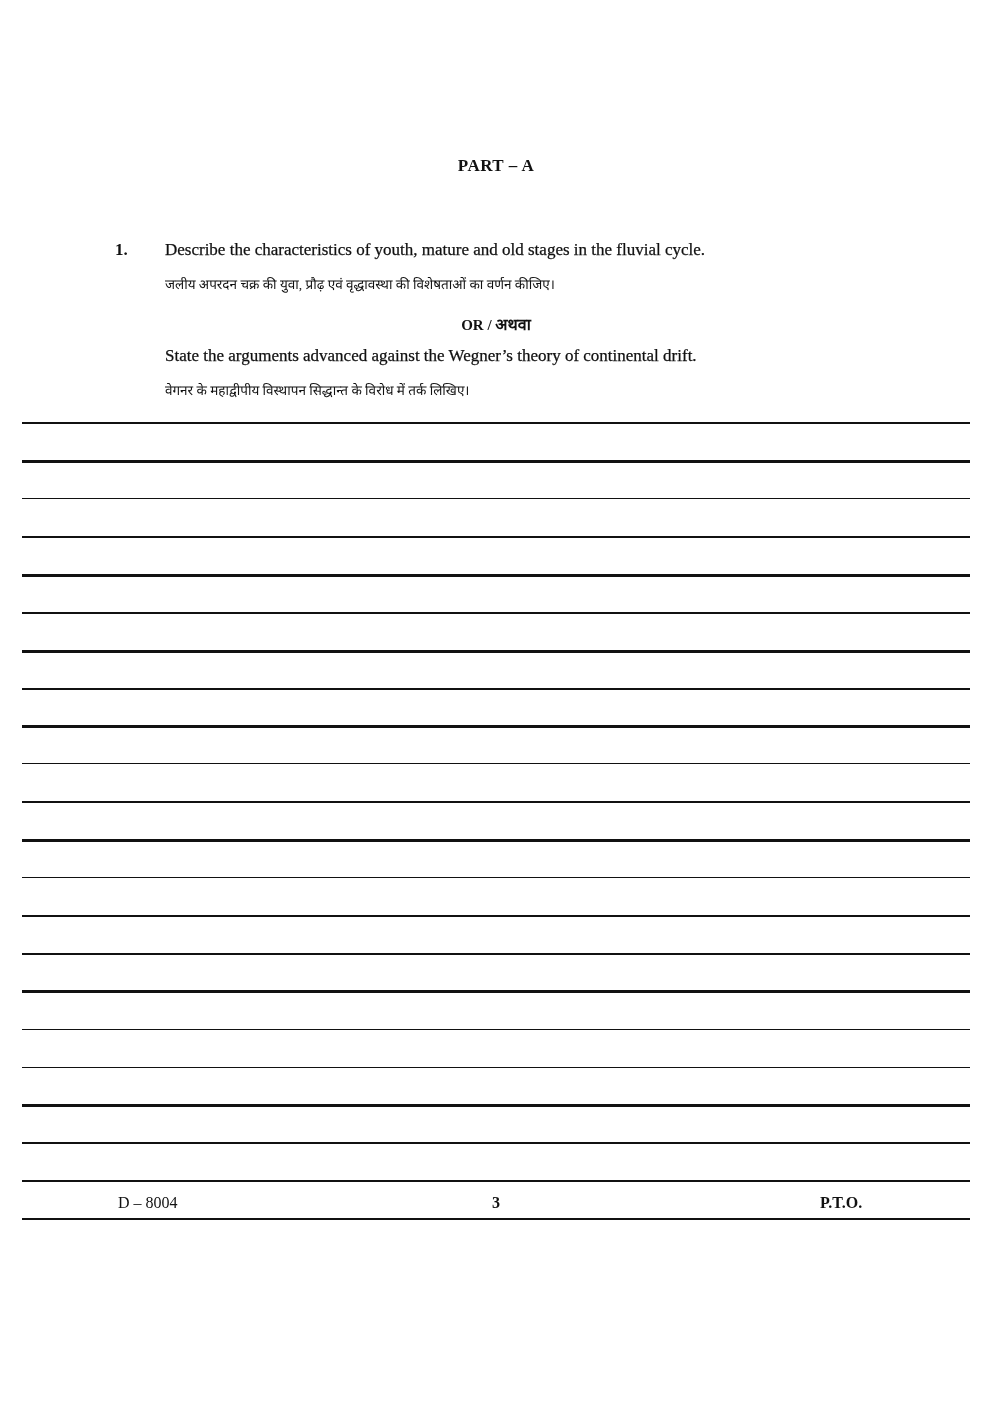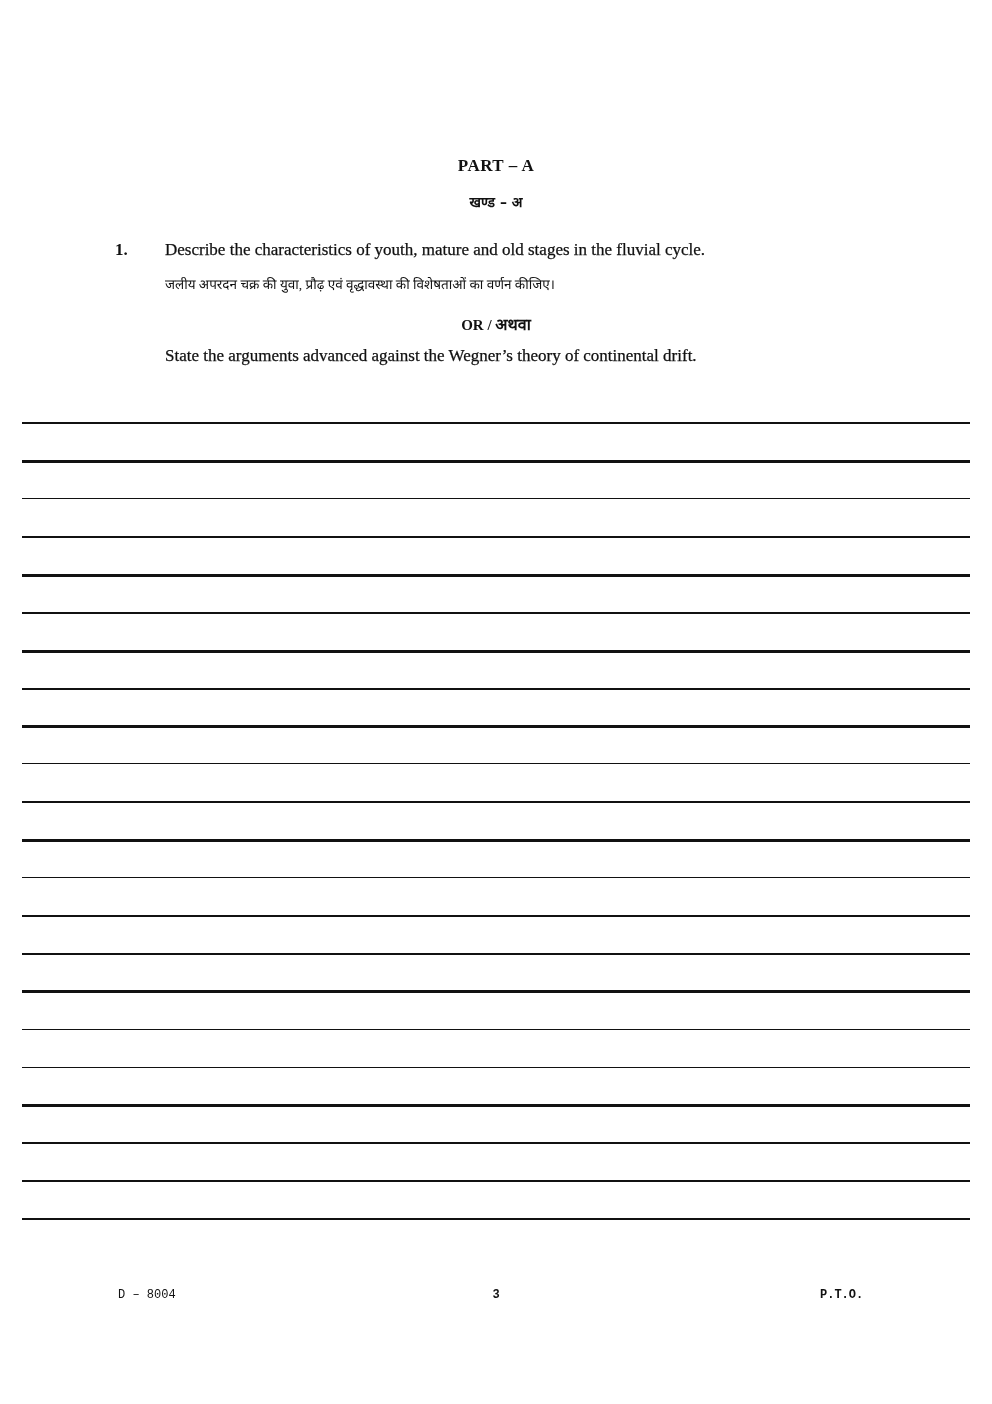--- a/index.html
+++ b/index.html
@@ -85,46 +85,46 @@
       font-size: 16px;
     }
     .rule {
       position: absolute;
       left: 22px;
       width: 948px;
       background: #111111;
     }
     .footer-item {
       position: absolute;
-      top: 1288px;
-      font-family: Liberation Mono, monospace;
-      font-size: 12px;
+      top: 1194px;
+      font-family: Liberation Serif, serif;
+      font-size: 16px;
     }
     .footer-left { left: 118px; }
     .footer-center { left: 0; width: 992px; text-align: center; font-weight: bold; }
     .footer-right { left: 820px; font-weight: bold; }
   </style>
 </head>
 <body>
 
 <div class="page">
 
   <div class="part-title">PART – A</div>
-  <div class="part-title-hi">खण्ड – अ</div>
 
   <div class="q-number">1.</div>
 
   <div class="q-line en l1">Describe the characteristics of youth, mature and old stages in the fluvial cycle.</div>
   <div class="q-line hi l2">जलीय अपरदन चक्र की युवा, प्रौढ़ एवं वृद्धावस्था की विशेषताओं का वर्णन कीजिए।</div>
 
   <div class="or-sep">
     <span>OR / </span><span class="hi">अथवा</span>
   </div>
 
   <div class="q-line en l3">State the arguments advanced against the Wegner’s theory of continental drift.</div>
+  <div class="q-line hi l4">वेगनर के महाद्वीपीय विस्थापन सिद्धान्त के विरोध में तर्क लिखिए।</div>
 
   <div id="answer-area">
       <div class="rule" style="top: 422px; height: 2px;"></div>
       <div class="rule" style="top: 460px; height: 3px;"></div>
       <div class="rule" style="top: 498px; height: 1px;"></div>
       <div class="rule" style="top: 536px; height: 2px;"></div>
       <div class="rule" style="top: 574px; height: 3px;"></div>
       <div class="rule" style="top: 612px; height: 2px;"></div>
       <div class="rule" style="top: 650px; height: 3px;"></div>
       <div class="rule" style="top: 688px; height: 2px;"></div>

